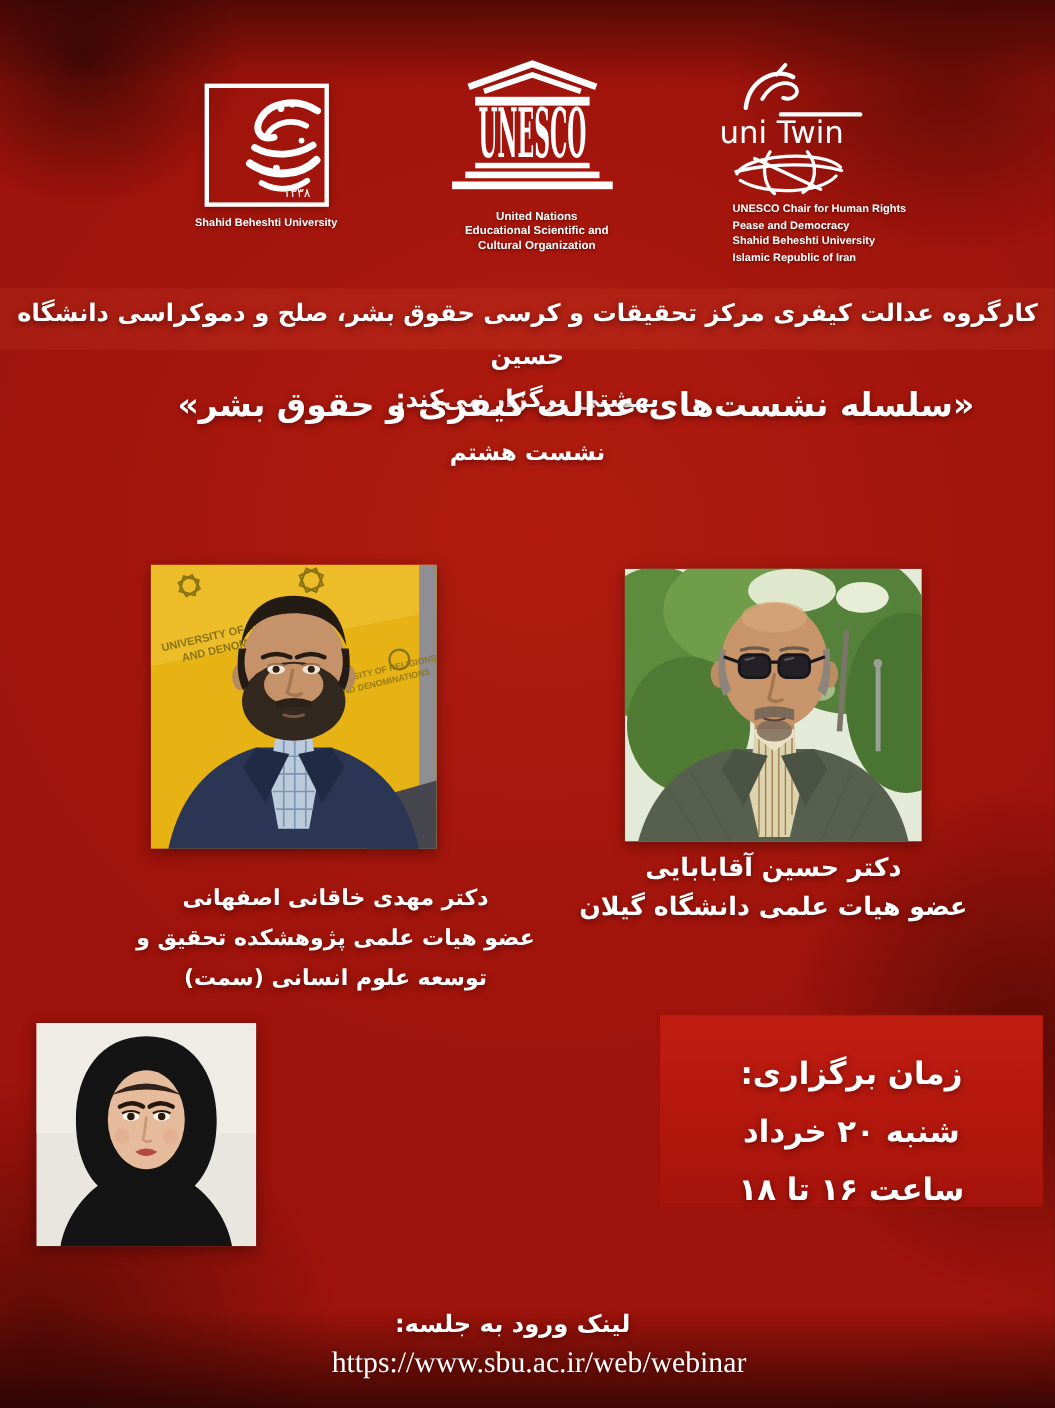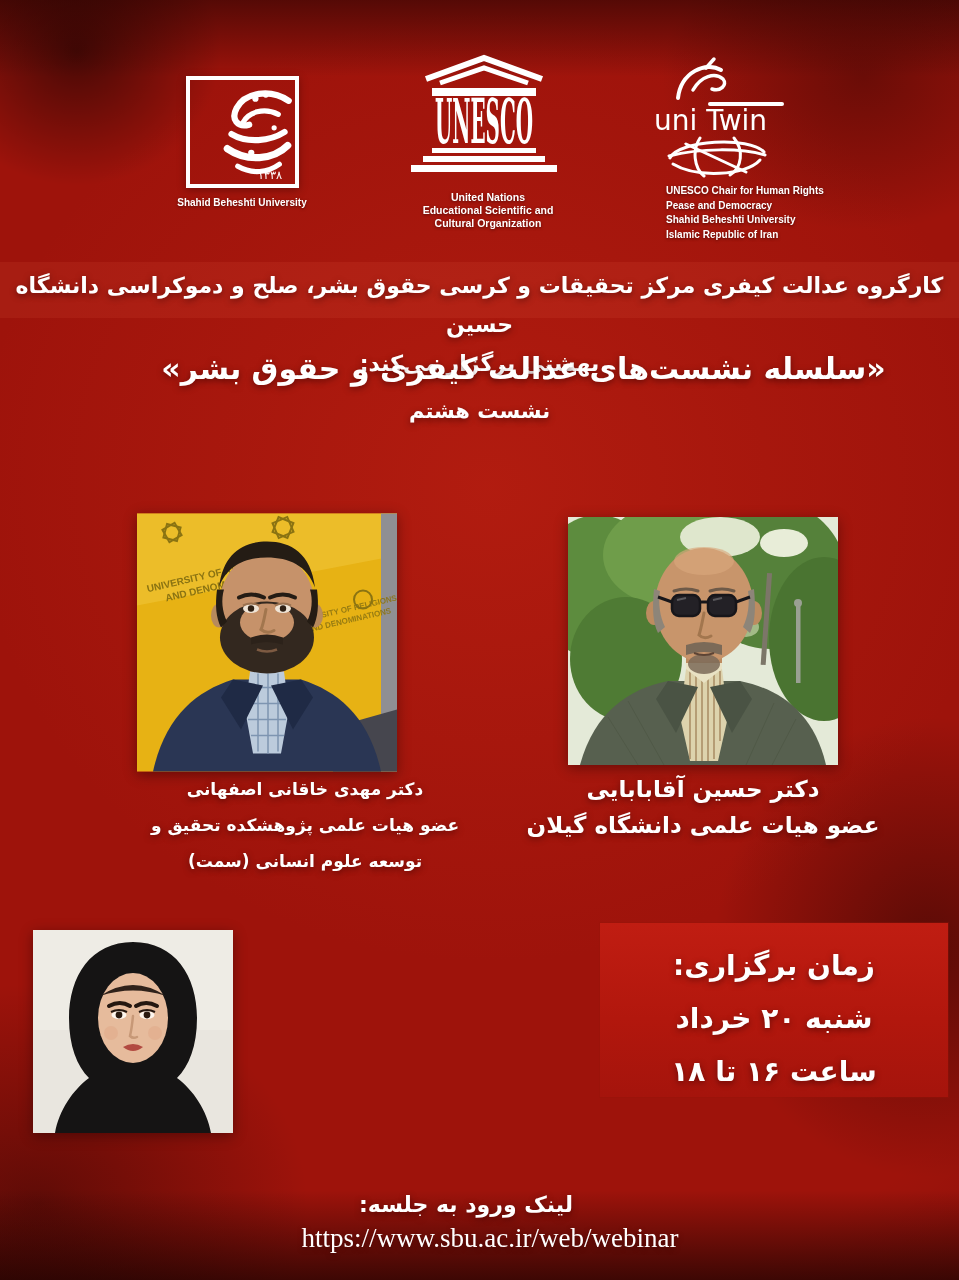--- a/index.html
+++ b/index.html
@@ -30,30 +30,30 @@
   .logo-caption{font-family:"Liberation Sans",sans-serif;font-weight:bold;color:#fff;text-shadow:0 1px 3px rgba(40,0,0,.6);}
   .sbu-caption{left:162px;top:197px;width:160px;font-size:10px;text-align:center;}
   .unesco-logo{left:402px;top:54px;width:160px;height:120px;}
   .unesco-caption{left:394px;top:179px;width:188px;font-size:10.5px;line-height:13px;text-align:center;margin-top:12px;}
   .unitwin-logo{left:648px;top:56px;width:145px;height:122px;}
   .unitwin-caption{left:666px;top:184px;width:200px;font-size:10px;line-height:14.5px;text-align:left;}
   
   .photo{box-shadow:0 3px 12px rgba(30,0,0,.45);}
   .photo-left{left:137px;top:513px;width:260px;height:259px;}
   .photo-right{left:568px;top:517px;width:270px;height:248px;}
-  .caption-left{left:120px;top:771px;width:370px;font-size:17px;font-weight:bold;line-height:36px;}
+  .caption-left{left:120px;top:798px;width:370px;font-size:20px;font-weight:bold;line-height:36px;}
   .caption-right{left:520px;top:771px;width:366px;font-size:23px;font-weight:bold;line-height:36px;}
   
   .photo-woman{left:33px;top:930px;width:200px;height:203px;}
   .moderator{left:250px;top:938px;width:320px;font-size:22px;font-weight:600;line-height:35px;}
   .schedule-box{left:600px;top:923px;width:348px;height:174px;
     background:linear-gradient(180deg,#c01d12 0%,#b2170d 55%,#a5140c 100%);
     box-shadow:0 0 0 1px rgba(150,20,10,.35);}
   .schedule-line{font-size:28px;font-weight:600;line-height:53px;}
-  .schedule-inner{padding-top:16px;}
+  .schedule-inner{padding-top:26px;}
   .footer-label{left:0;top:1192px;width:932px;font-size:22px;font-weight:600;}
   .footer-url{left:0;top:1223px;width:932px;font-size:27px;font-family:"Liberation Serif",serif;
     color:#fff;text-align:center;text-shadow:0 2px 5px rgba(50,0,0,.55);margin-left:24px;}
   svg text{font-family:"Liberation Sans",sans-serif;}
 </style>
 </head>
 <body>
 
 <div class="poster">
 

